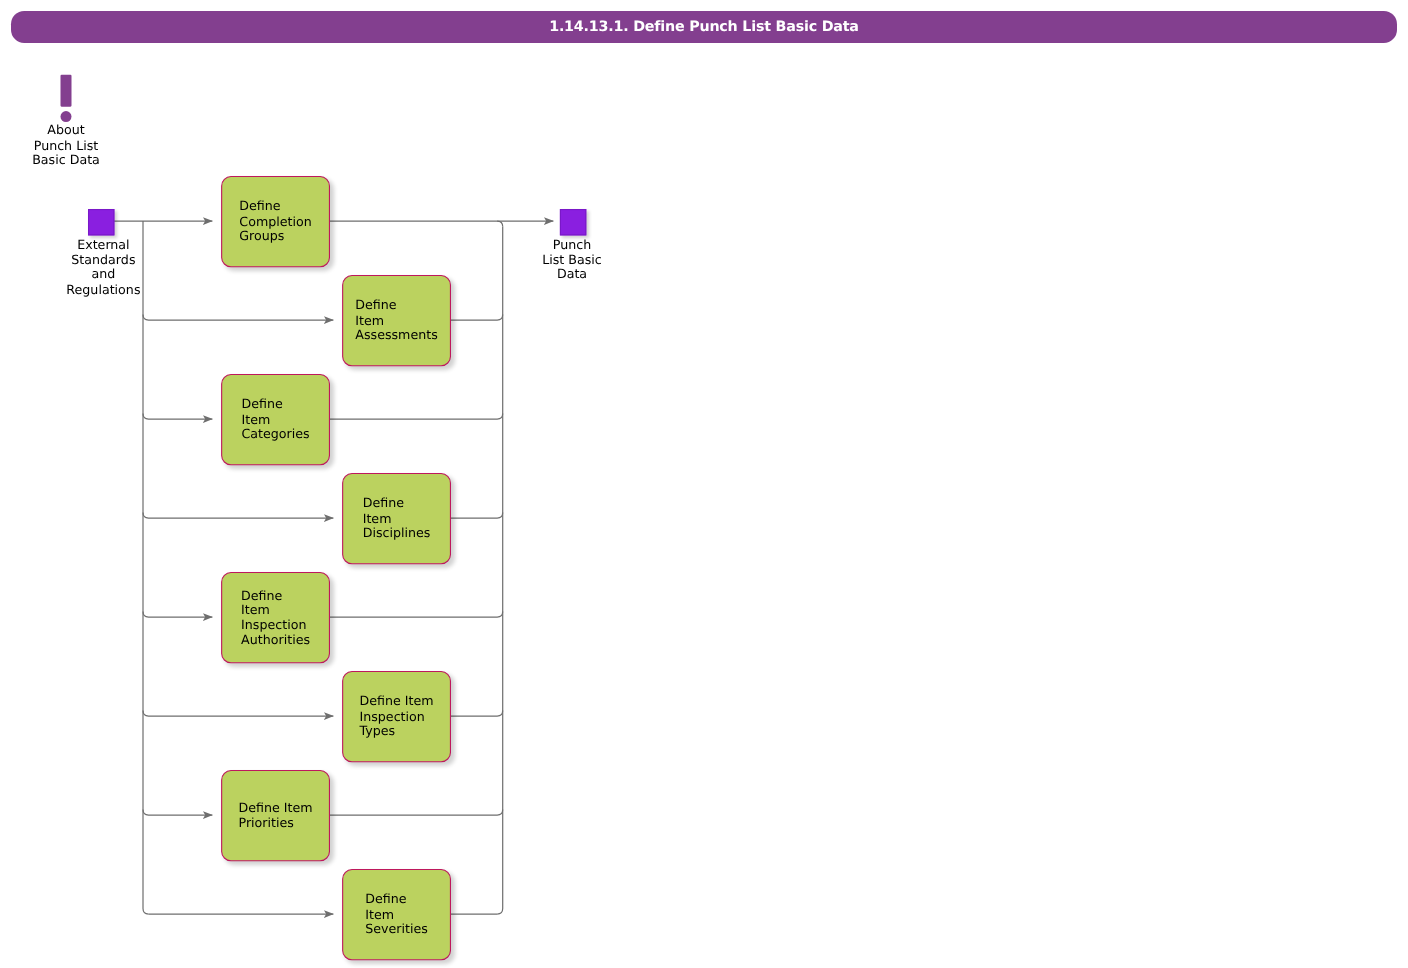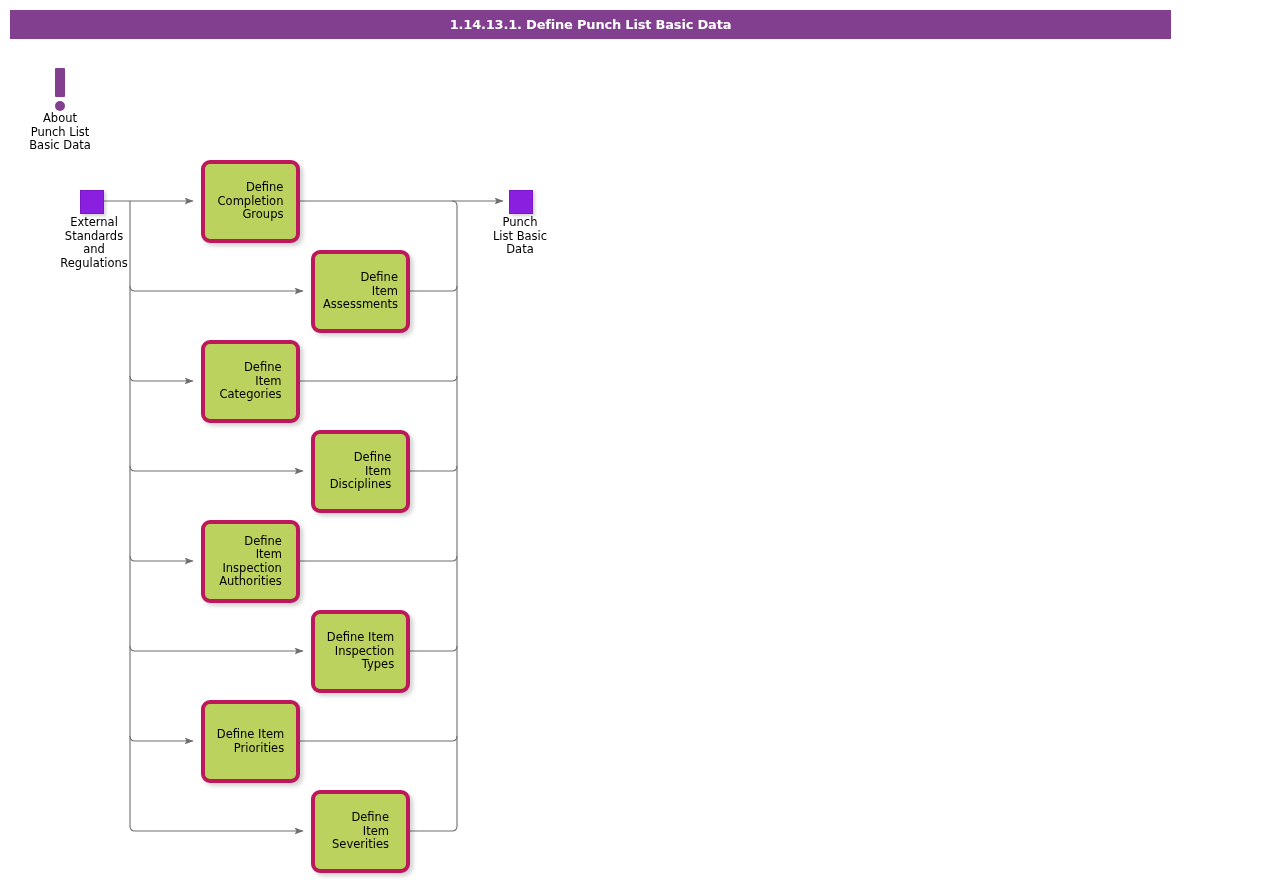--- a/index.html
+++ b/index.html
@@ -14,26 +14,27 @@
     font-family: "DejaVu Sans", sans-serif;
     overflow: hidden;
     position: relative;
   }
 
   
   #title-bar {
     position: absolute;
     left: 10px;
     top: 10px;
-    width: 1161px;
+    width: 1260px;
     height: 29px;
     background: #833F8F;
     display: flex;
     align-items: center;
     justify-content: center;
+    border-radius: 12px;
   }
   #title-bar .title-text {
     color: #ffffff;
     font-family: "DejaVu Sans", sans-serif;
     font-size: 13px;
     font-weight: bold;
     letter-spacing: -0.2px;
     white-space: nowrap;
   }
 
@@ -52,26 +53,26 @@
     width: 1280px;
     height: 880px;
     pointer-events: none;
   }
 
   
   .activity {
     position: absolute;
     box-sizing: border-box;
     background: #BBD25F;
-    border: 4px solid #be185d;
+    border: 1px solid #be185d;
     border-radius: 9px;
     display: flex;
     align-items: center;
     justify-content: center;
-    text-align: right;
+    text-align: left;
     box-shadow: 3px 3px 4px rgba(0,0,0,0.18);
   }
   .activity .label {
     font-family: "DejaVu Sans", sans-serif;
     font-size: 11.5px;
     color: #000000;
     line-height: 13.5px;
     padding: 0 6px;
     white-space: pre-line;
   }

